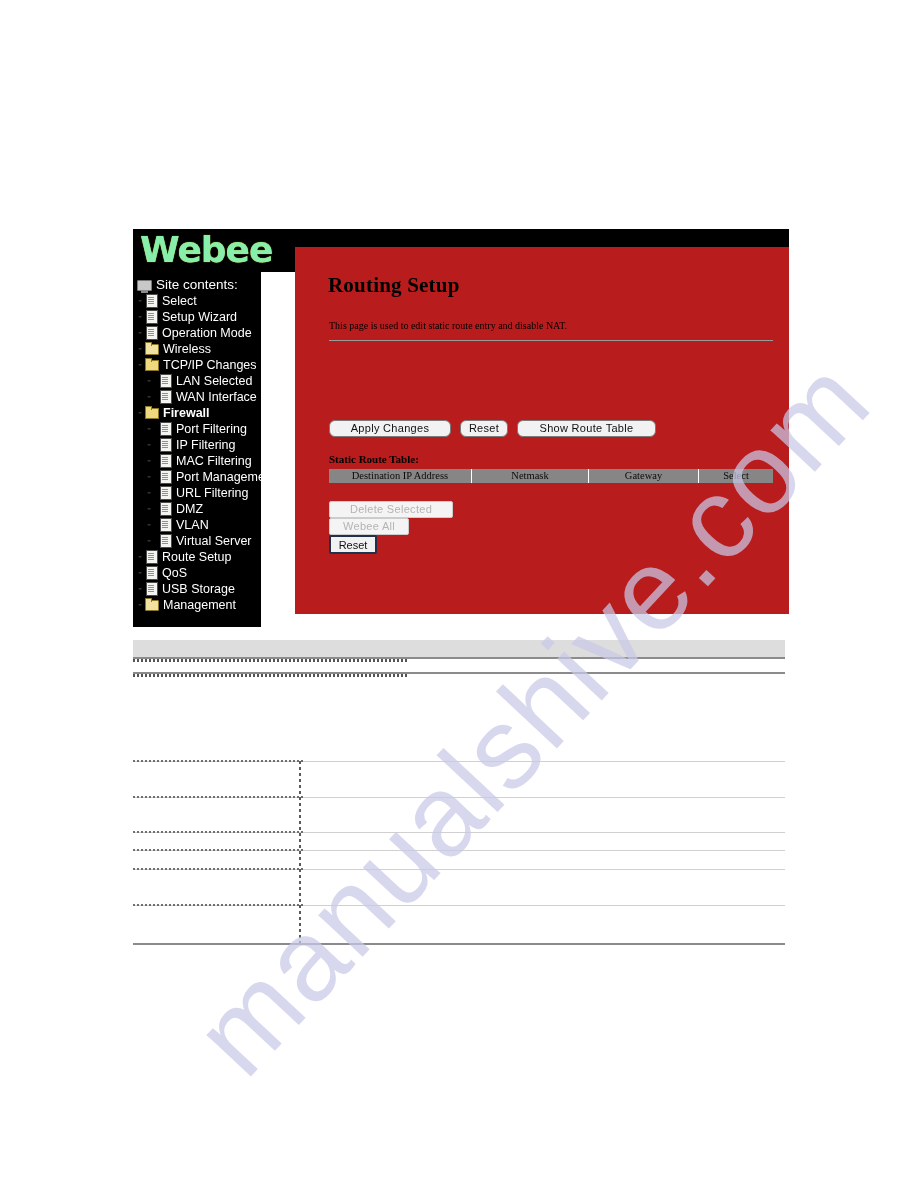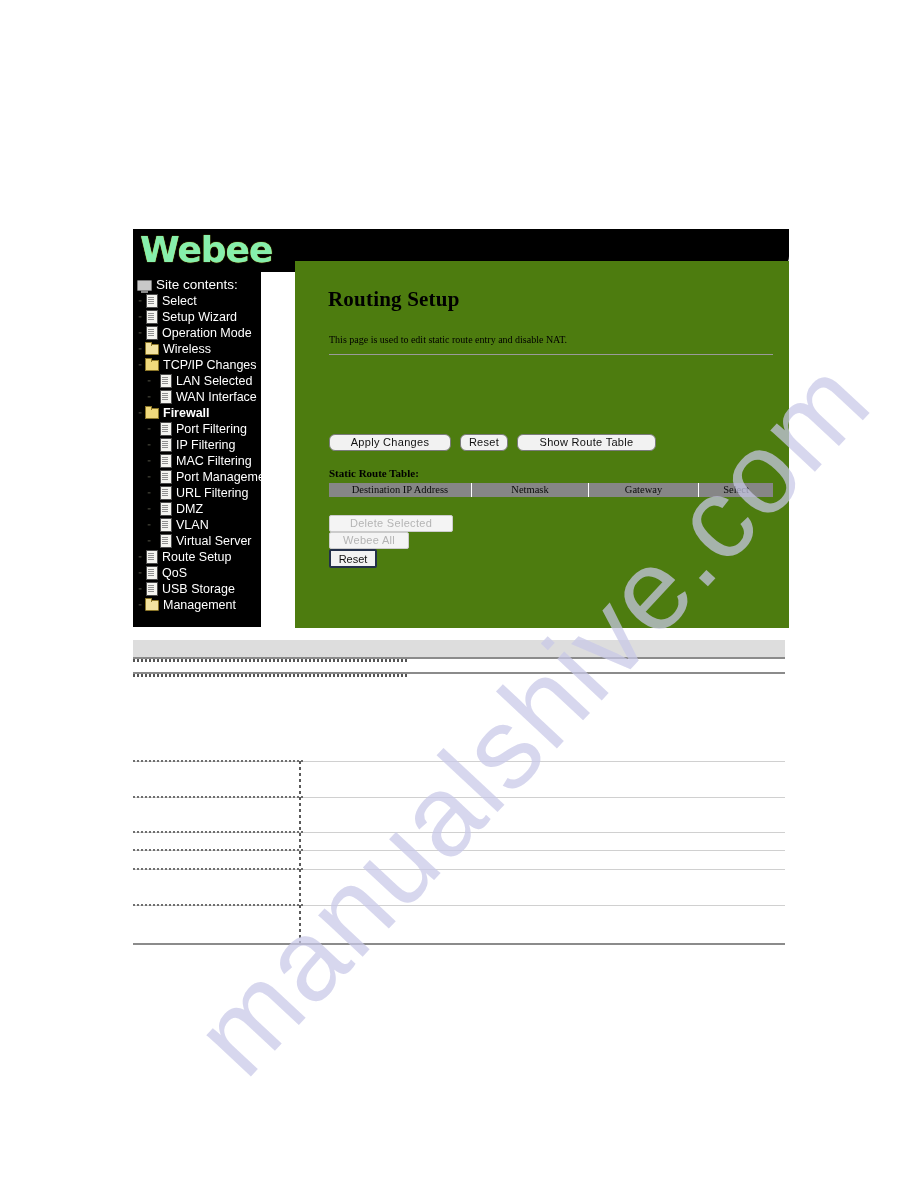--- a/index.html
+++ b/index.html
@@ -99,22 +99,22 @@
   .ic-folder-open:before{
     content:"";position:absolute;left:-1px;top:-3px;width:5px;height:3px;
     background:#f0d97c;border:1px solid #8a7528;border-bottom:none;
   }
   .lbl{color:#ffffff;}
   .lbl-sel{color:#2b3ff0;font-weight:bold;}
   .lbl-root{font-size:13.5px;}
 
   
   #panel{
-    position:absolute;left:162px;top:32px;width:494px;height:367px;
-    background:#4d7c0f;
+    position:absolute;left:162px;top:18px;width:494px;height:367px;
+    background:#b91c1c;
     font-family:"Liberation Serif",serif;
     color:#000000;
   }
   #page-title{
     position:absolute;left:33px;top:26px;
     font-size:21px;font-weight:bold;letter-spacing:.2px;
   }
   #page-desc{
     position:absolute;left:34px;top:73px;
     font-size:10px;

